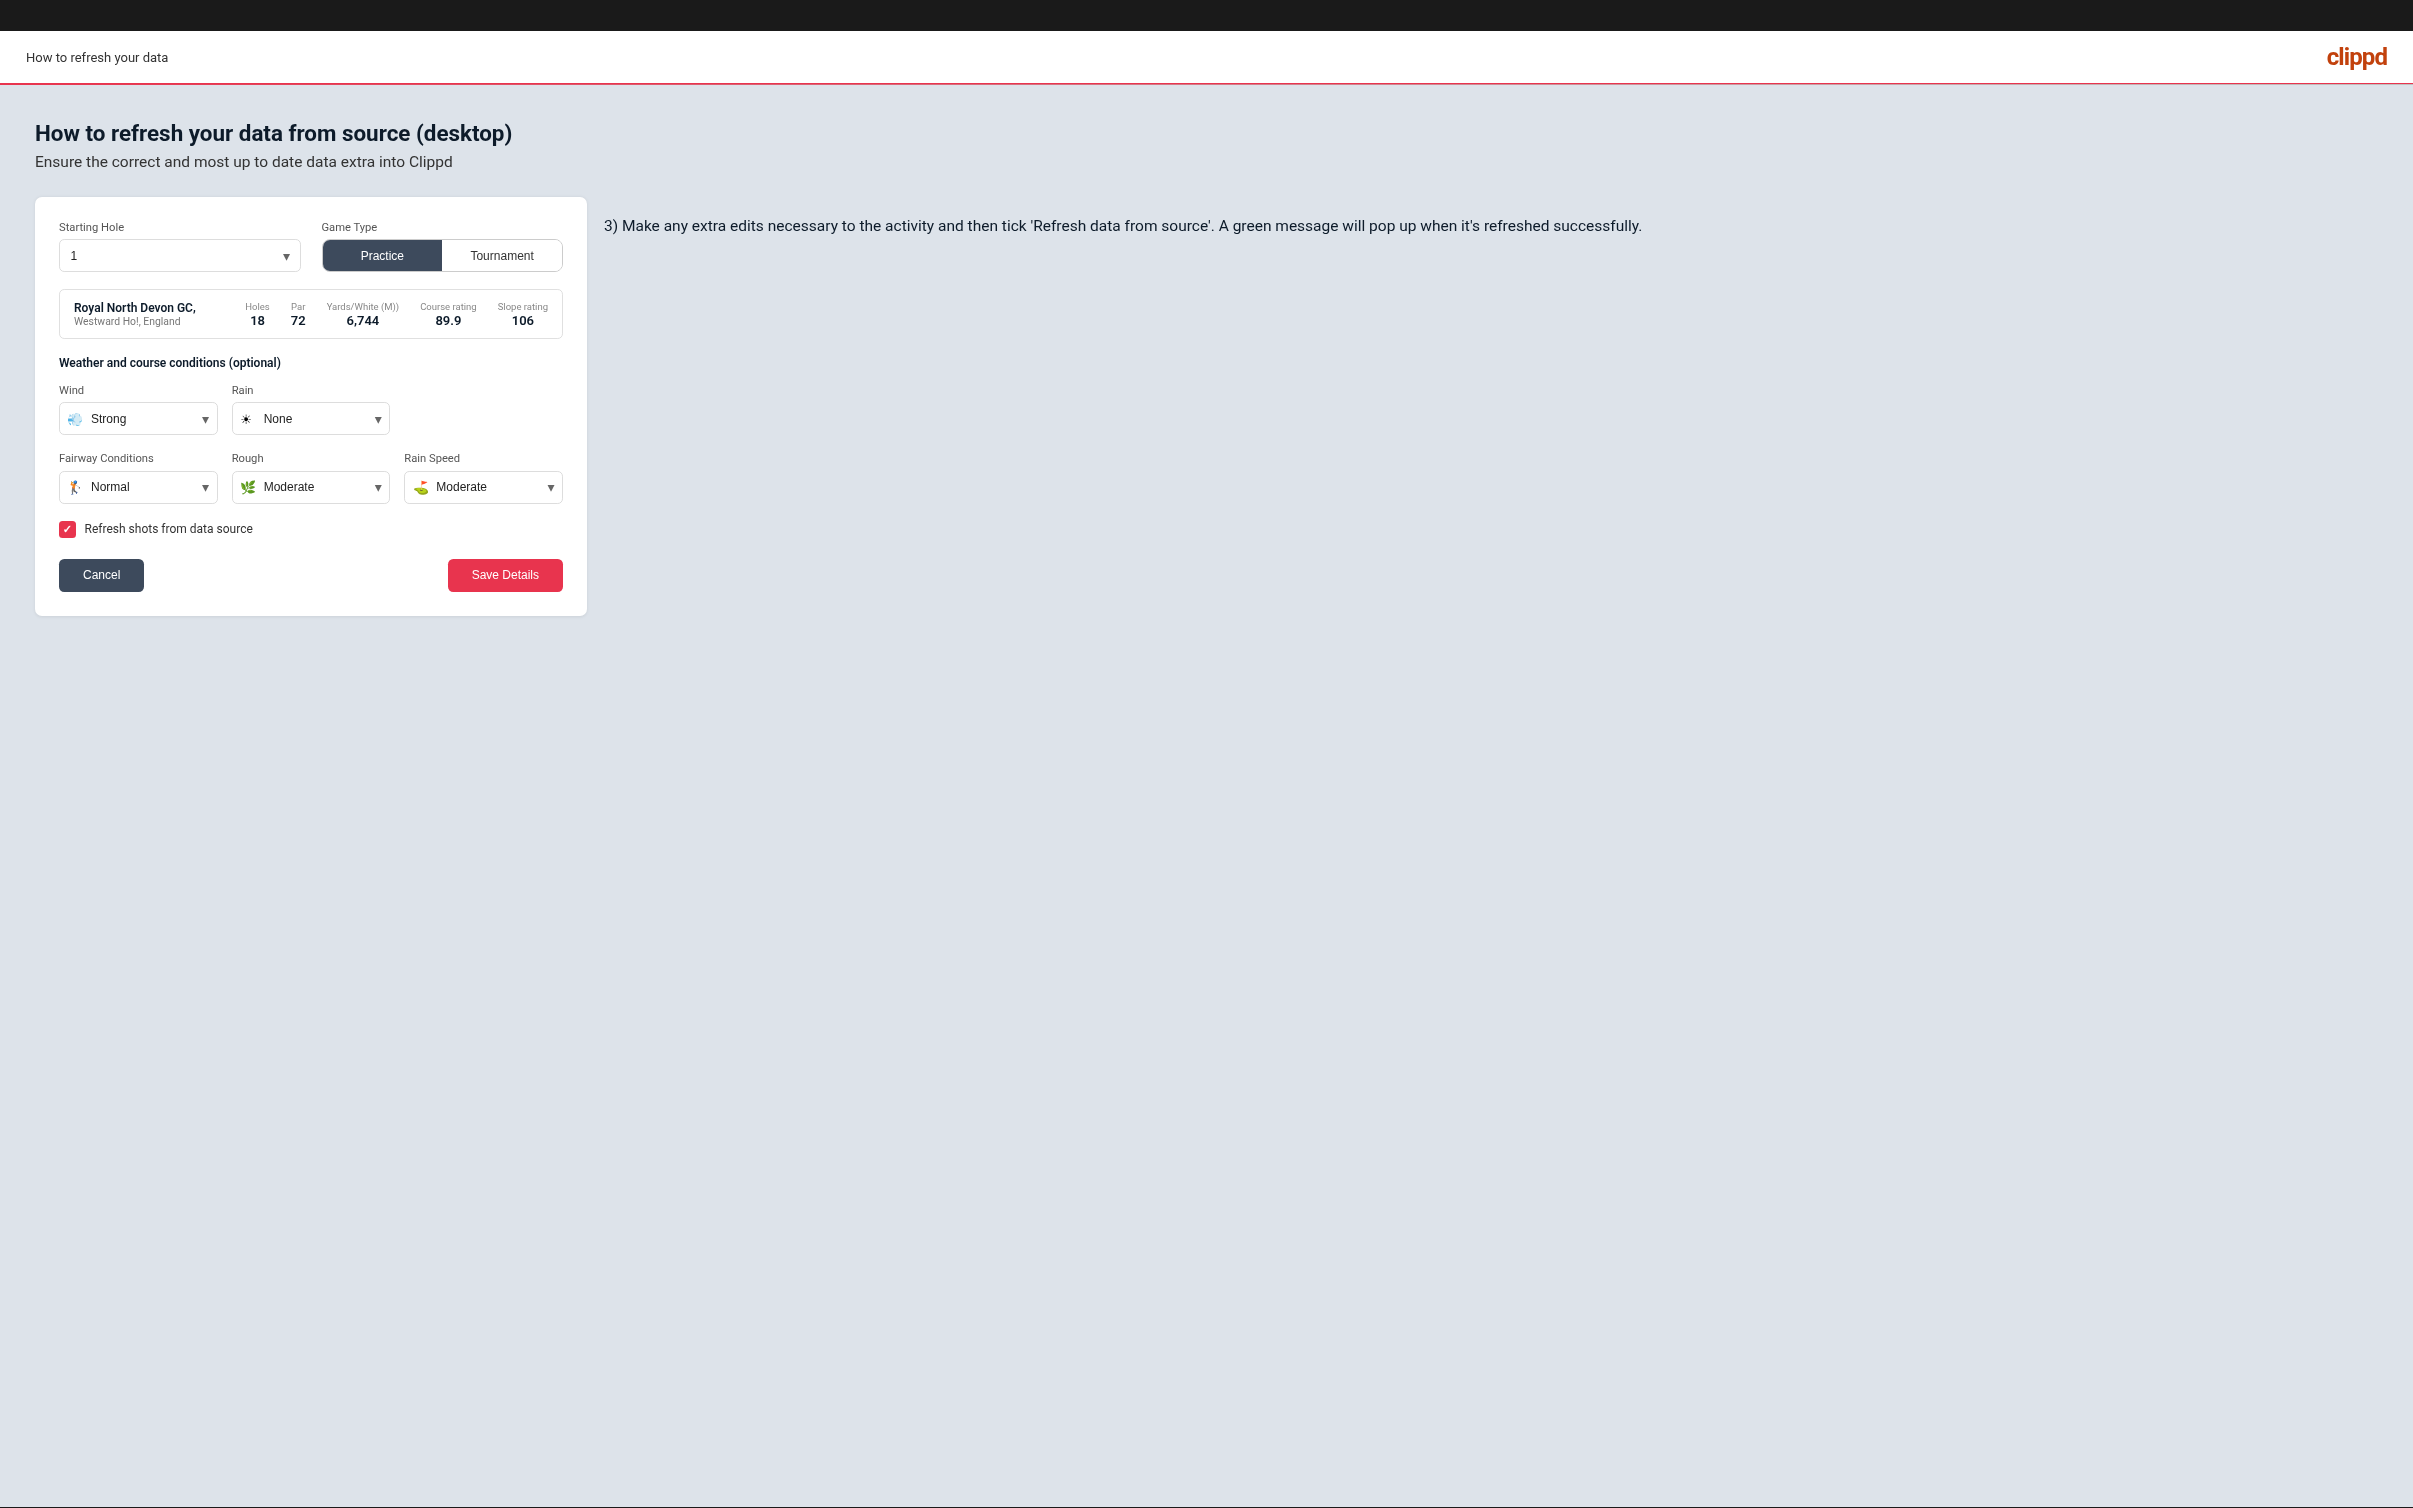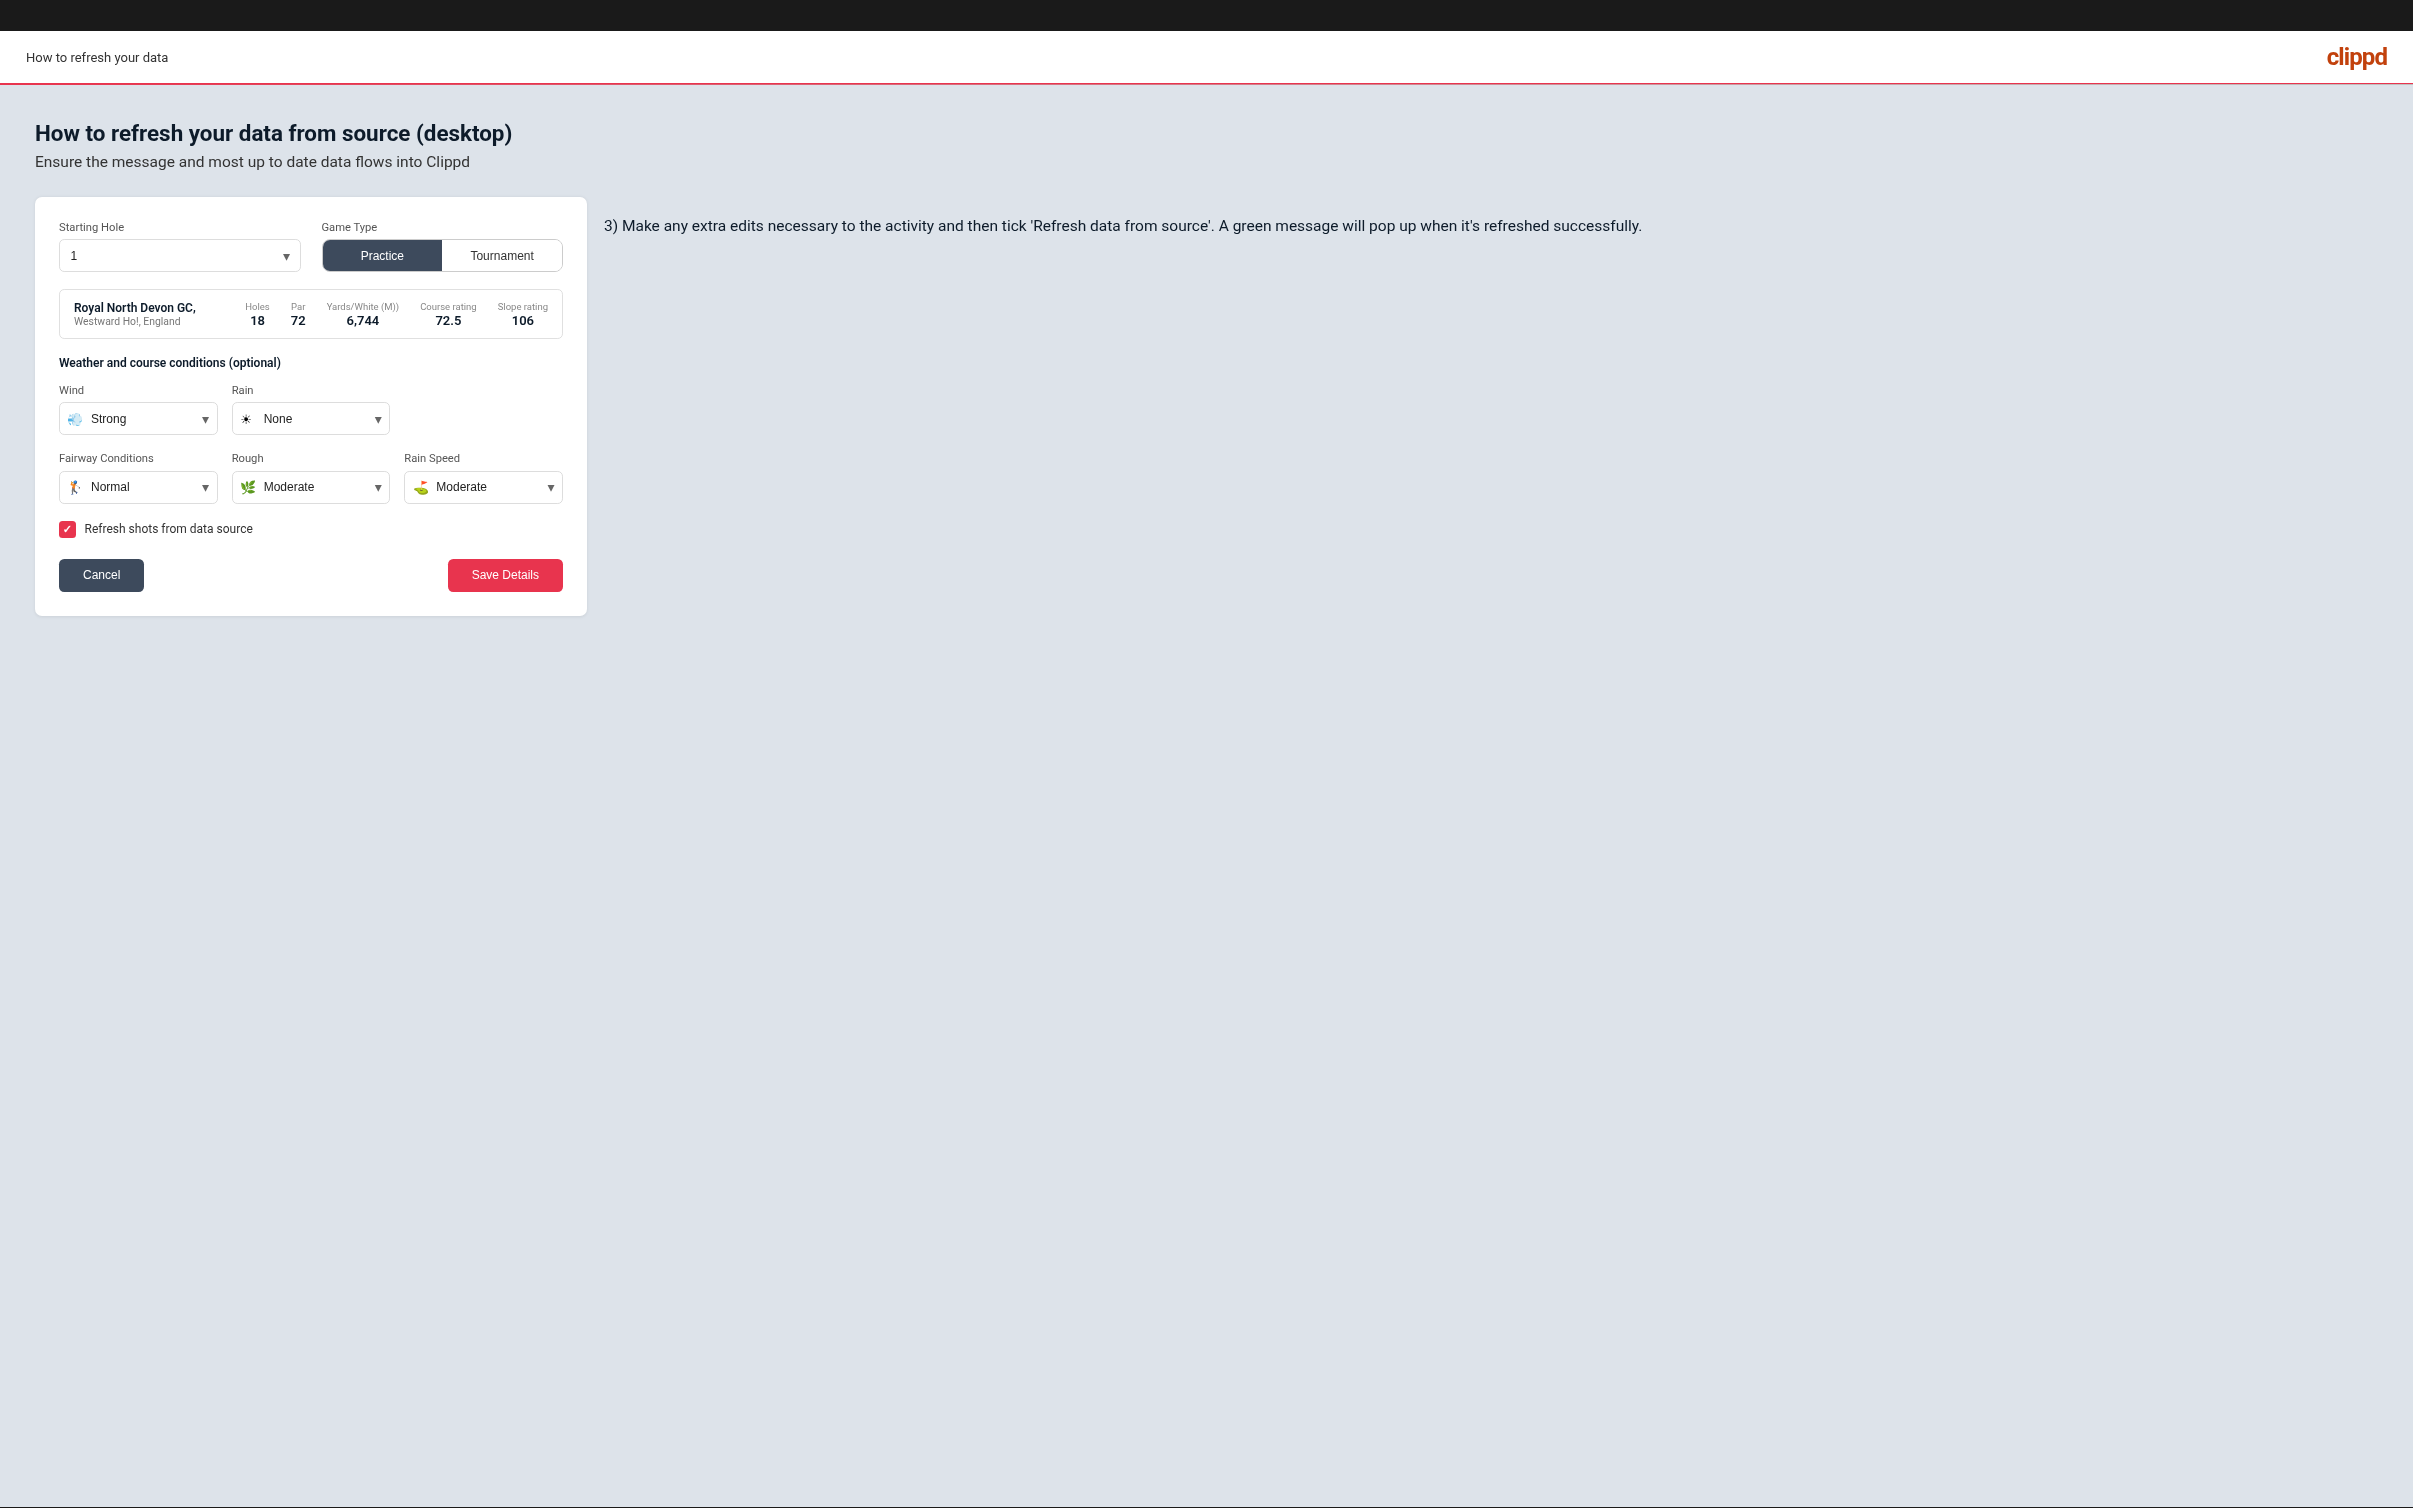--- a/index.html
+++ b/index.html
@@ -280,21 +280,21 @@
 <div class="top-bar"></div>
 
 <div class="header">
   <span class="header-title">How to refresh your data</span>
   <span class="logo">clippd</span>
 </div>
 <div class="divider"></div>
 
 <div class="main-content">
   <h1 class="page-heading">How to refresh your data from source (desktop)</h1>
-  <p class="page-subheading">Ensure the message and most up to date data flows into Clippd</p>
+  <p class="page-subheading">Ensure the correct and most up to date data extra into Clippd</p>
 
   <div class="content-area">
     <div class="card">
 
       <div class="form-row">
         <div class="form-group">
           <label class="form-label">Starting Hole</label>
           <div class="select-wrapper">
             <select class="form-select">
               <option>1</option>
@@ -324,21 +324,21 @@
             <div class="stat-item">
               <span class="stat-label">Par</span>
               <span class="stat-value">72</span>
             </div>
             <div class="stat-item">
               <span class="stat-label">Yards/White (M))</span>
               <span class="stat-value">6,744</span>
             </div>
             <div class="stat-item">
               <span class="stat-label">Course rating</span>
-              <span class="stat-value">72.5</span>
+              <span class="stat-value">89.9</span>
             </div>
             <div class="stat-item">
               <span class="stat-label">Slope rating</span>
               <span class="stat-value">106</span>
             </div>
           </div>
         </div>
       </div>
 
       <div class="section-title">Weather and course conditions (optional)</div>

